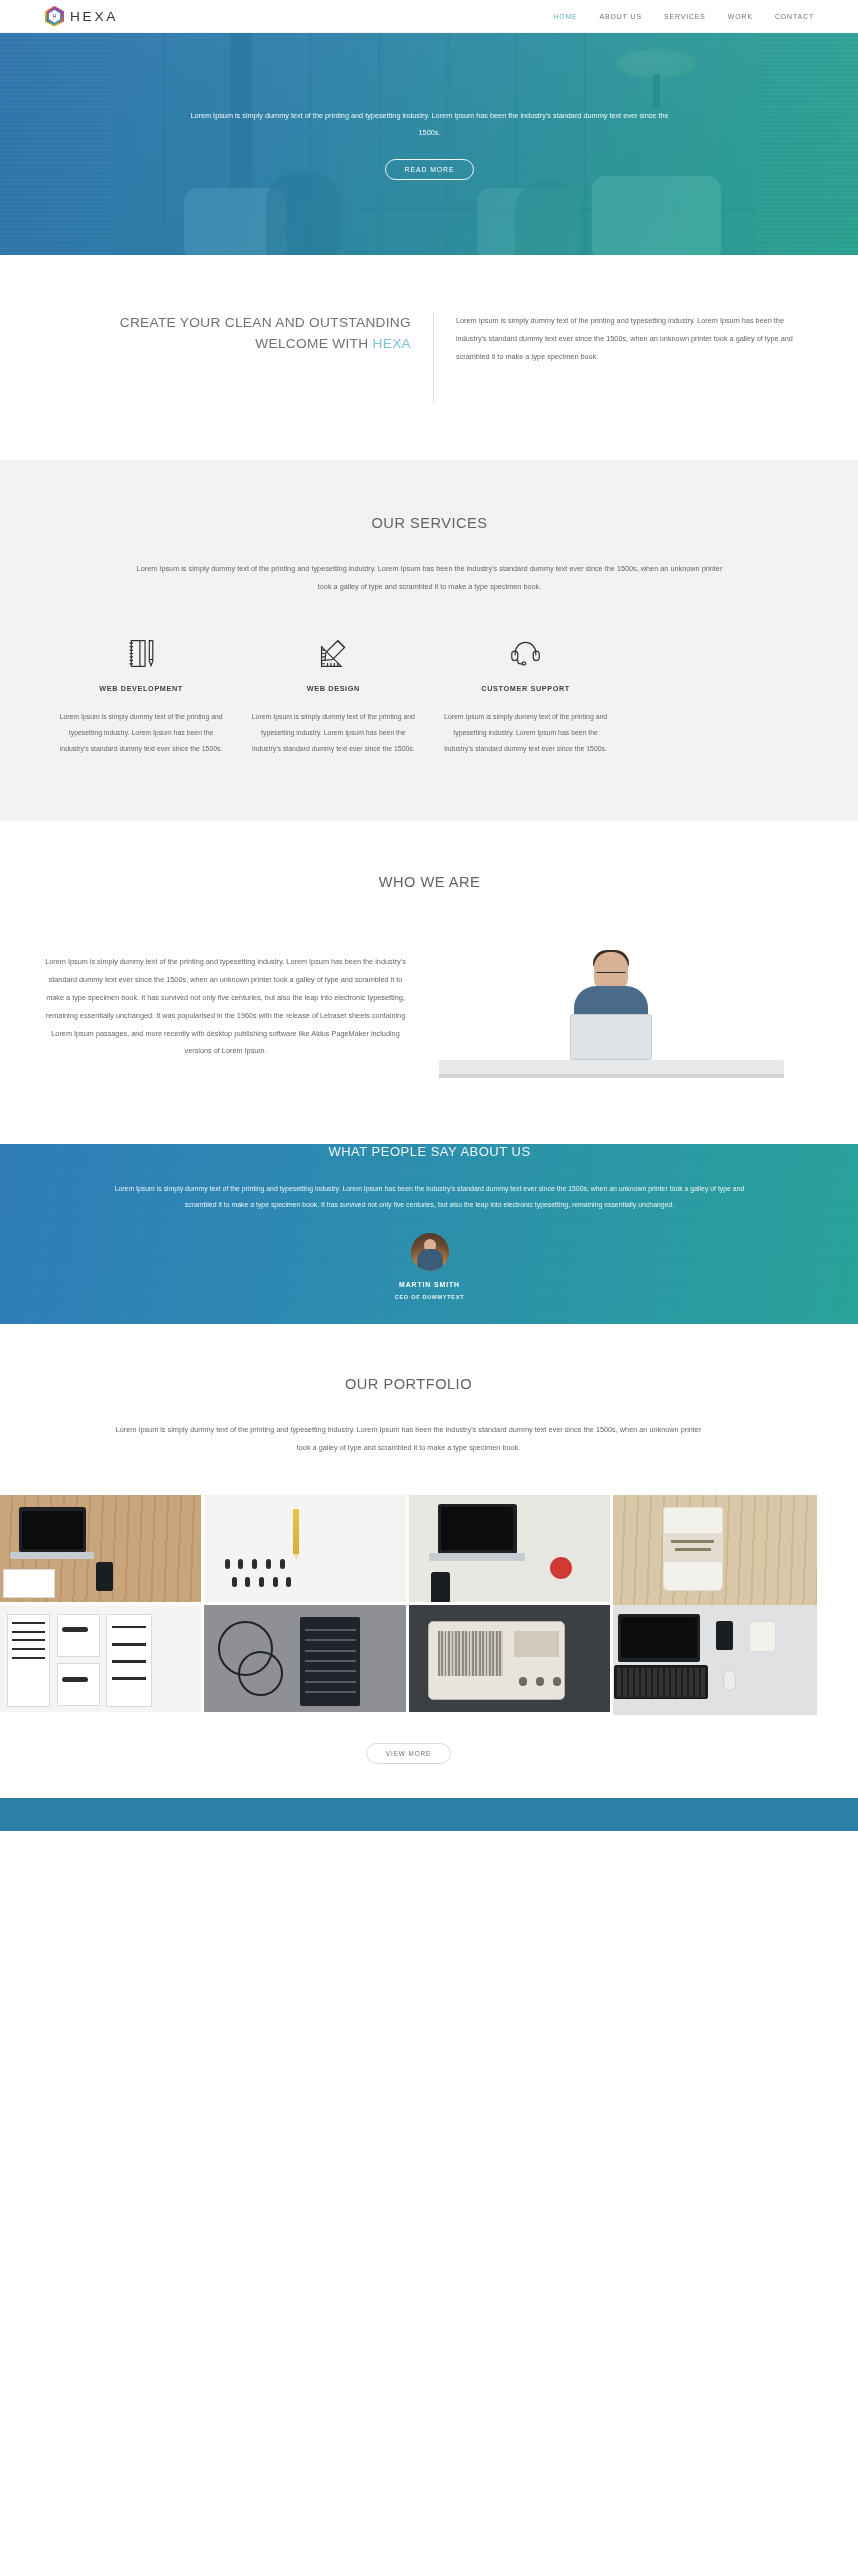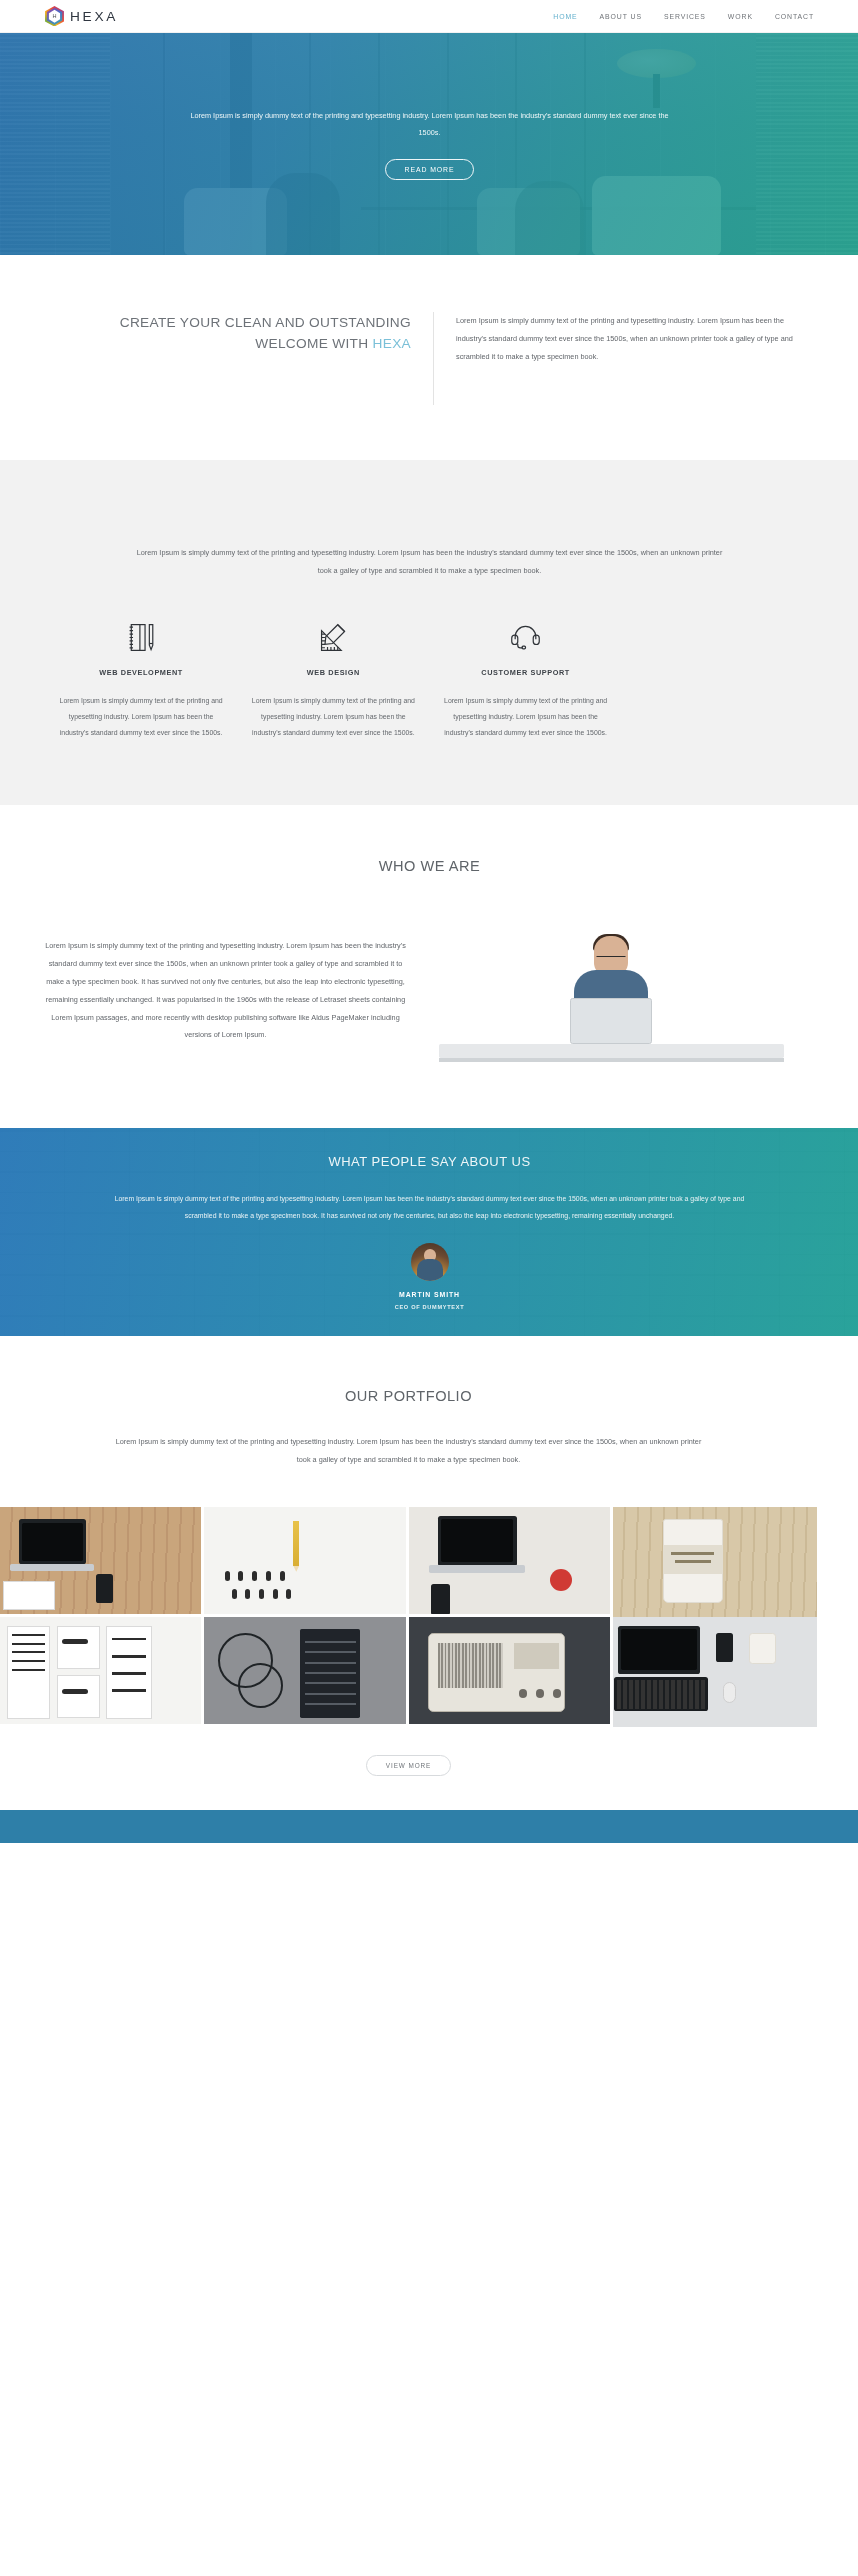--- a/index.html
+++ b/index.html
@@ -154,22 +154,22 @@
     position:absolute;bottom:117px;left:50%;transform:translateX(-50%);
     width:36px;height:17px;background:#3b2b22;border-radius:15.5px 15.5px 3.4px 3.4px;
   }
   .ph-glass{
     position:absolute;bottom:105px;left:50%;transform:translateX(-50%);
     width:29px;height:6.9px;border-top:1.7px solid #2b2b2b;
   }
 
   
   .testi{
-    position:relative;width:859px;height:208px;overflow:hidden;
-    display:flex;flex-direction:column;align-items:center;justify-content:center;text-align:center;
+    position:relative;width:859px;height:180px;overflow:hidden;
+    display:flex;flex-direction:column;align-items:center;justify-content:flex-start;text-align:center;
   }
   .brick{
     position:absolute;inset:0;
     background:
       repeating-linear-gradient(0deg,rgba(255,255,255,.07) 0 19px,rgba(0,0,0,.07) 19px 20.6px),
       repeating-linear-gradient(90deg,rgba(255,255,255,.05) 0 64px,rgba(0,0,0,.07) 64px 65px),
       #3b7fa8;
   }
   .testi-tint{
     position:absolute;inset:0;
@@ -328,20 +328,21 @@
         <span>CREATE YOUR CLEAN AND OUTSTANDING</span><br>
         <span>WELCOME WITH </span><span class="hx">HEXA</span>
       </h2>
     </div>
     <div class="intro-right">
       <p class="intro-body">Lorem Ipsum is simply dummy text of the printing and typesetting industry. Lorem Ipsum has been the industry's standard dummy text ever since the 1500s, when an unknown printer took a galley of type and scrambled it to make a type specimen book.</p>
     </div>
   </section>
 
   <section class="services">
+    <h2 class="sec-title">OUR SERVICES</h2>
     <p class="sec-lead">Lorem Ipsum is simply dummy text of the printing and typesetting industry. Lorem Ipsum has been the industry's standard dummy text ever since the 1500s, when an unknown printer took a galley of type and scrambled it to make a type specimen book.</p>
 
     <div class="svc-grid">
 
       <div class="svc">
         <div class="svc-icon">
           <svg width="27.5" height="31" viewBox="0 0 32 36" fill="none" stroke="#2f3338" stroke-width="1.4">
             <rect x="5" y="3" width="16" height="30"></rect>
             <path d="M15 3 v30"></path>
             <path d="M3 6 h4 M3 10 h4 M3 14 h4 M3 18 h4 M3 22 h4 M3 26 h4 M3 30 h4"></path>

